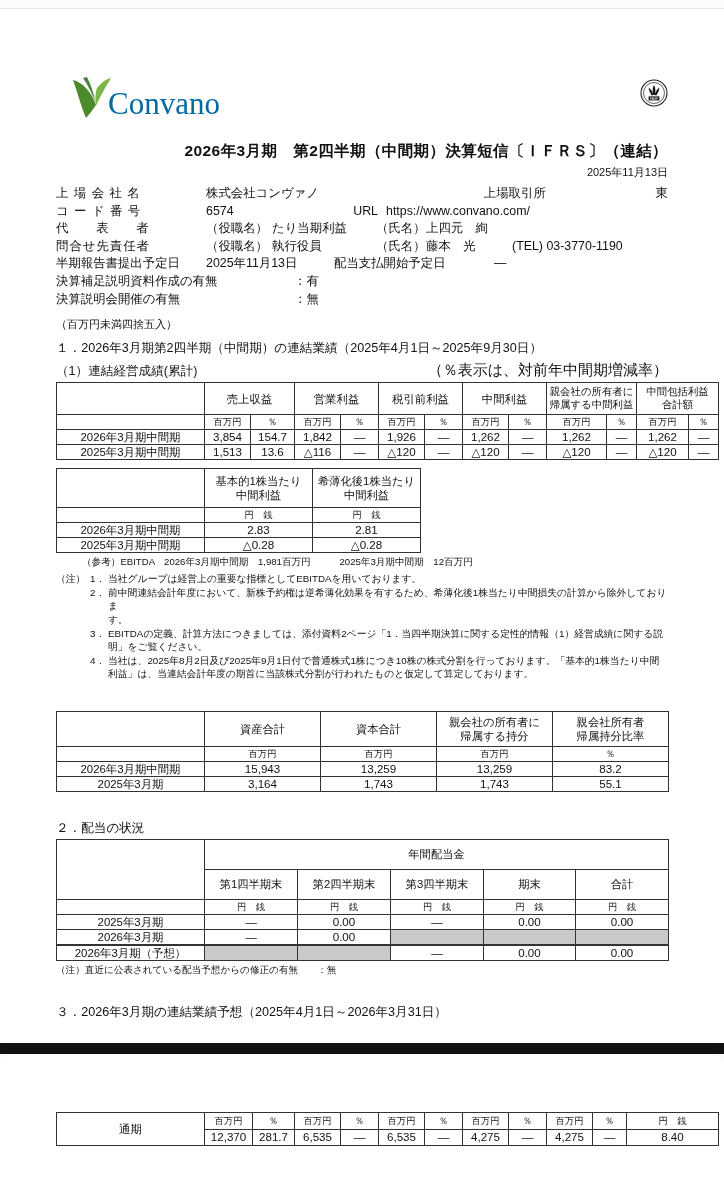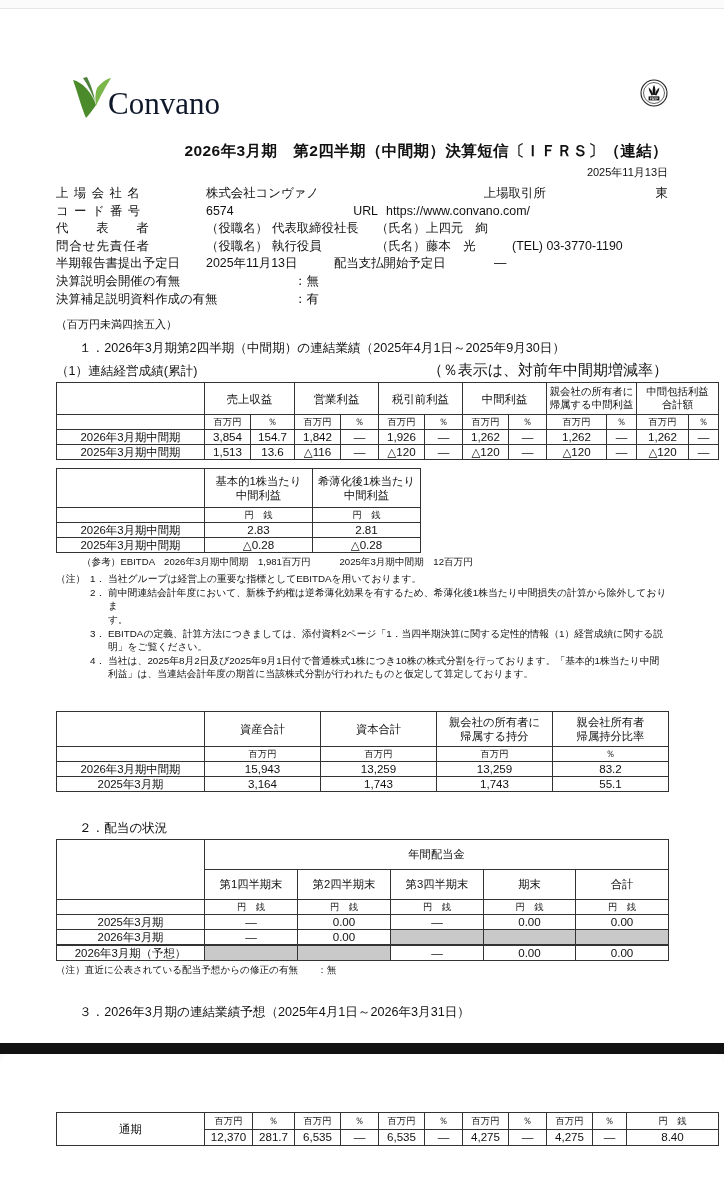--- a/index.html
+++ b/index.html
@@ -11,40 +11,40 @@
   .black-band{position:absolute;left:0;width:724px;top:1043px;height:11px;background:#111;}
   .page-bottom{top:1054px;height:164px;border-radius:10px;}
   .sheet{position:absolute;left:56px;width:612px;top:0;}
 
   
   .logo-row{position:relative;height:64px;margin-top:62px;}
   .logo{position:absolute;left:14px;top:0;display:flex;align-items:flex-end;height:50px;}
   .leaf{position:relative;width:46px;height:46px;margin-right:1px;}
   .leaf svg{display:block;}
   .logo-word{font-family:"Liberation Serif","DejaVu Serif",serif;font-size:31px;line-height:31px;
-    color:#0f172a;letter-spacing:0px;margin-left:-9px;margin-bottom:2px;}
+    color:#0369a1;letter-spacing:0px;margin-left:-9px;margin-bottom:2px;}
   .fasf{position:absolute;right:0;top:8px;width:28px;height:28px;}
 
   .doc-title{text-align:right;font-size:15.5px;font-weight:bold;letter-spacing:.4px;
     margin-top:6px;}
   .doc-date{text-align:right;font-size:11px;margin-top:3px;}
 
   
   .info{margin-top:5px;font-size:12.4px;line-height:17.6px;}
   .info-row{display:flex;white-space:pre;}
   .lbl{width:150px;flex:0 0 150px;}
   .lbl.sp{letter-spacing:.08em;}
   .v1{width:128px;flex:0 0 128px;}
   .v-role{width:96px;flex:0 0 96px;}
   .grow{flex:1 1 auto;}
   .right-end{margin-left:auto;}
   .note-right{text-align:left;font-size:11px;margin-top:9px;}
 
   
-  .h-sec{font-size:12.6px;margin-top:8px;margin-left:23px;}
+  .h-sec{font-size:12.6px;margin-top:8px;}
   .h-sub{font-size:12.6px;margin-top:4px;display:flex;align-items:flex-end;}
   .h-sub .cap{margin-left:auto;font-size:15px;}
 
   
   table.fin{border-collapse:collapse;width:612px;table-layout:fixed;margin-top:2px;
     font-size:11.3px;}
   table.fin td,table.fin th{border:1px solid #333;padding:0;font-weight:normal;
     text-align:center;vertical-align:middle;line-height:14px;}
   td.num{text-align:right;padding-right:4px;font-size:11.6px;}
   td.unit{text-align:right;padding-right:4px;font-size:9.3px;line-height:11px;color:#222;}
@@ -107,45 +107,45 @@
         </div>
         <div class="info-row">
           <span class="lbl sp">コ ー ド 番 号</span>
           <span class="v1">6574</span>
           <span style="flex:0 0 44px;text-align:right;">URL</span>
           <span style="padding-left:8px;">https://www.convano.com/</span>
         </div>
         <div class="info-row">
           <span class="lbl sp">代　　表　　者</span>
           <span style="flex:0 0 66px;">（役職名）</span>
-          <span class="v-role">代表取締役社長</span>
+          <span class="v-role">たり当期利益</span>
           <span style="flex:0 0 50px;padding-left:8px;">（氏名）</span>
           <span>上四元　絢</span>
         </div>
         <div class="info-row">
           <span class="lbl sp">問合せ先責任者</span>
           <span style="flex:0 0 66px;">（役職名）</span>
           <span class="v-role">執行役員</span>
           <span style="flex:0 0 50px;padding-left:8px;">（氏名）</span>
           <span style="flex:0 0 86px;">藤本　光</span>
           <span>(TEL) 03-3770-1190</span>
         </div>
         <div class="info-row">
           <span class="lbl">半期報告書提出予定日</span>
           <span class="v1">2025年11月13日</span>
           <span style="flex:0 0 160px;">配当支払開始予定日</span>
           <span>—</span>
         </div>
         <div class="info-row">
+          <span style="flex:0 0 238px;">決算補足説明資料作成の有無</span>
+          <span>：有</span>
+        </div>
+        <div class="info-row">
           <span style="flex:0 0 238px;">決算説明会開催の有無</span>
           <span>：無</span>
-        </div>
-        <div class="info-row">
-          <span style="flex:0 0 238px;">決算補足説明資料作成の有無</span>
-          <span>：有</span>
         </div>
       </div>
 
       <div class="note-right">（百万円未満四捨五入）</div>
 
       <div class="h-sec">１．2026年3月期第2四半期（中間期）の連結業績（2025年4月1日～2025年9月30日）</div>
       <div class="h-sub">
         <span>（1）連結経営成績(累計)</span>
         <span class="cap">（％表示は、対前年中間期増減率）</span>
       </div>

